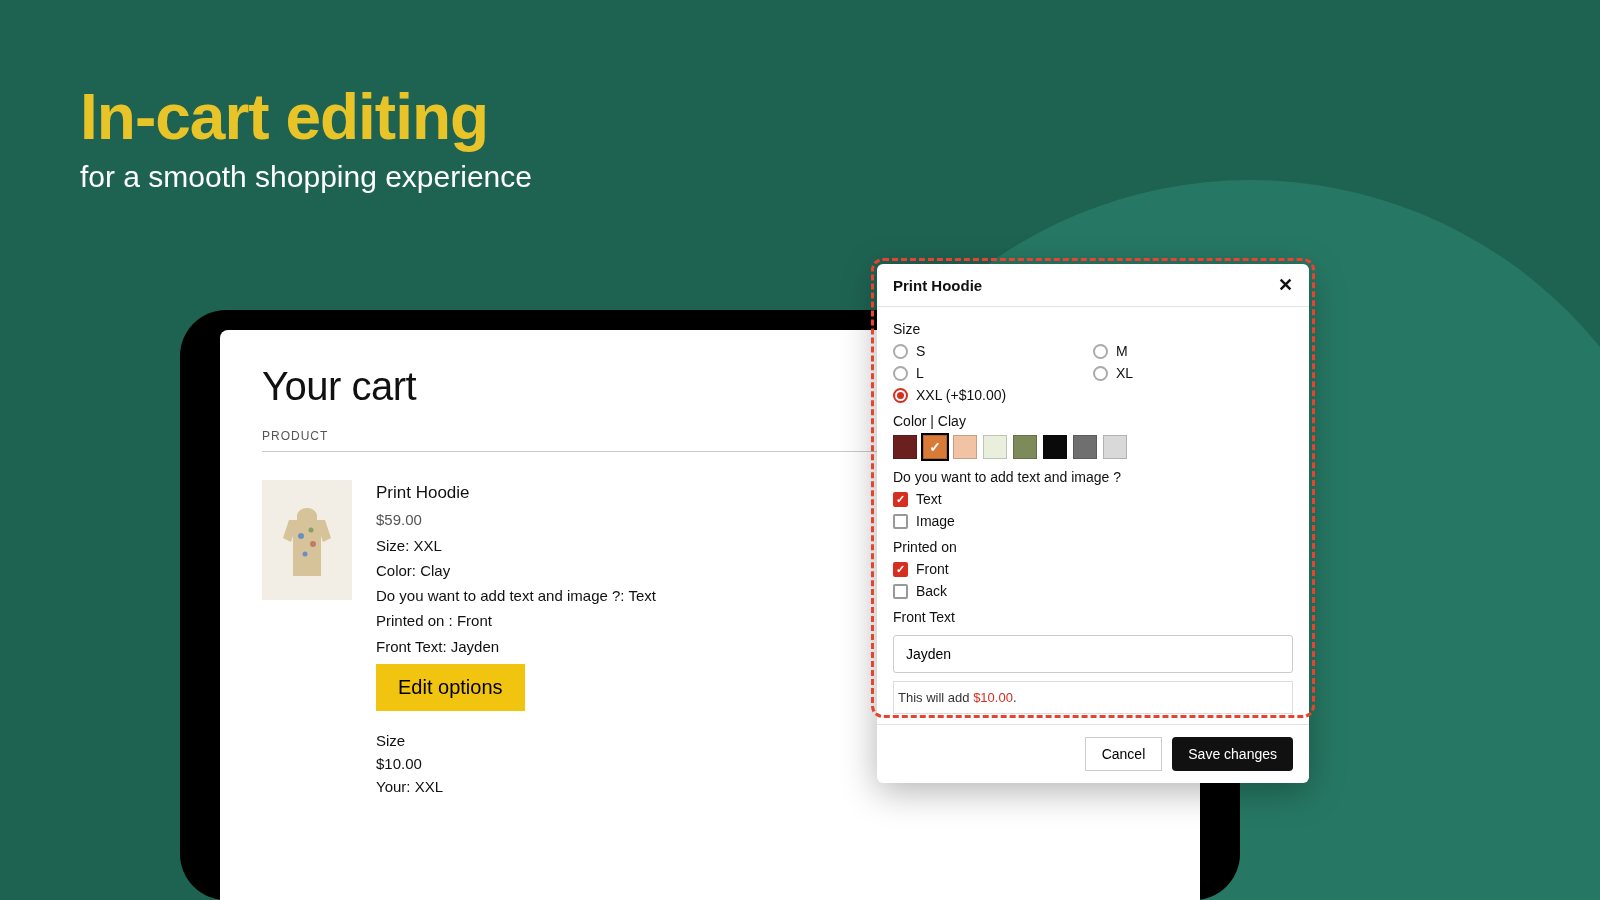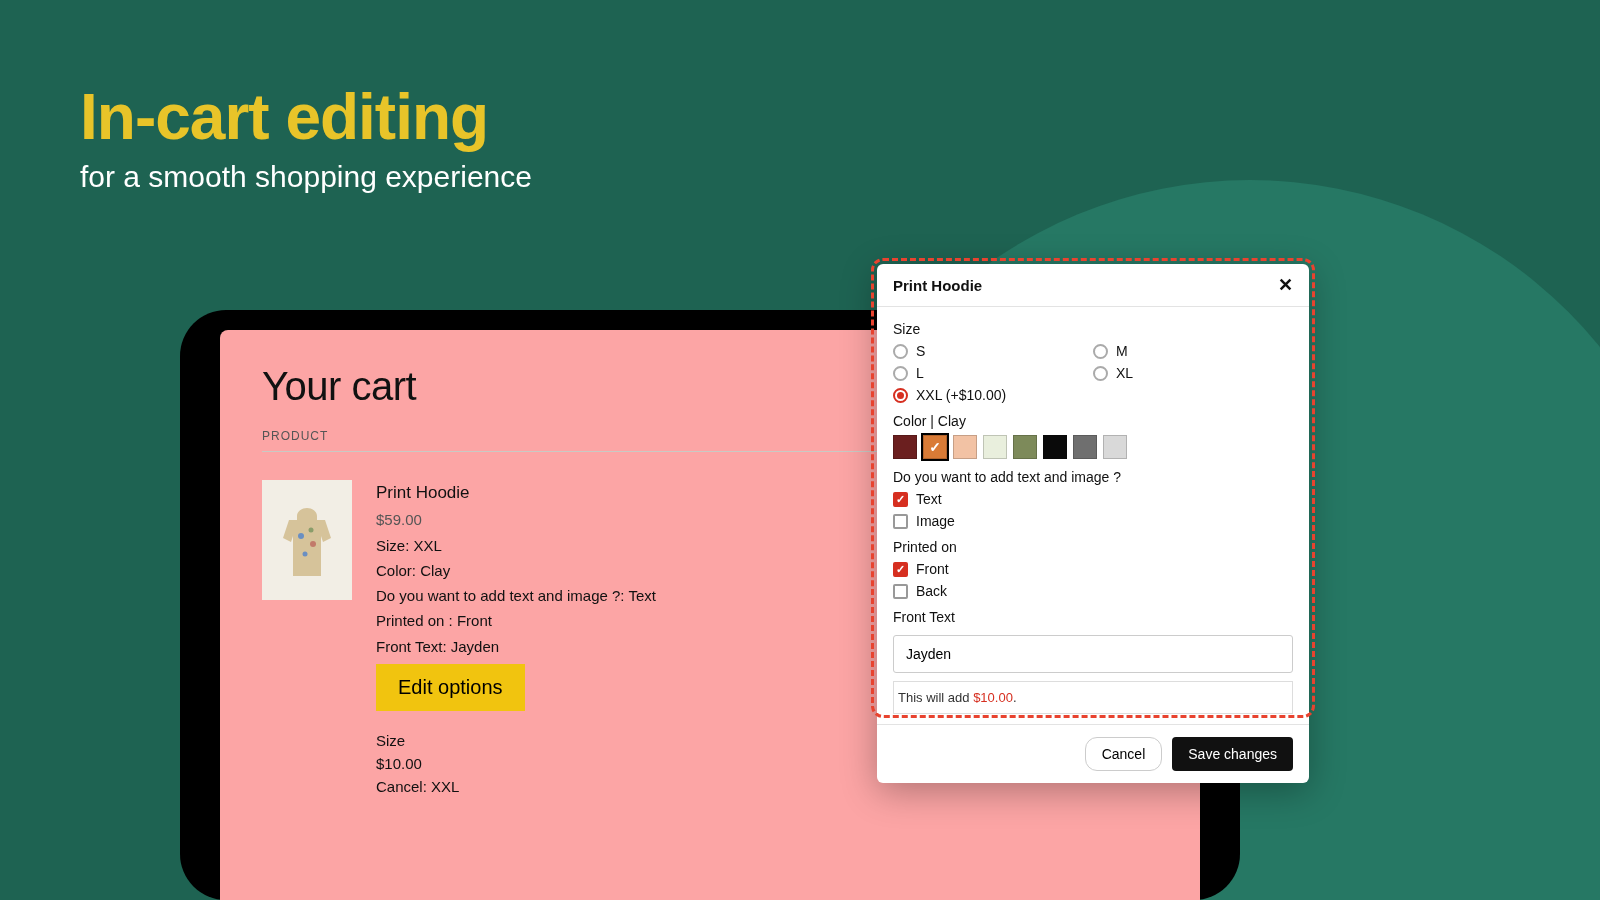--- a/index.html
+++ b/index.html
@@ -26,21 +26,21 @@
   position: absolute;
   left: 180px; top: 310px;
   width: 1060px; height: 590px;
   background: #000;
   border-radius: 46px;
   z-index: 1;
 }
 .tablet-screen {
   position: absolute;
   left: 40px; top: 20px; right: 40px; bottom: 0;
-  background: #fca5a5;
+  background: #ffffff;
   border-radius: 8px 8px 0 0;
   padding: 34px 42px;
   color: #111;
 }
 .cart-title { font-size: 40px; font-weight: 400; letter-spacing: -0.5px; }
 .table-head {
   display: flex; justify-content: space-between;
   margin-top: 20px; padding-bottom: 8px;
   border-bottom: 1px solid #c9c9c4;
   font-size: 12px; letter-spacing: 1px; color: #555; text-transform: uppercase;
@@ -200,21 +200,21 @@
   margin-top: 8px; font-size: 13px; color: #333;
 }
 .surcharge-amt { color: #d62f20; }
 
 .modal-footer {
   display: flex; justify-content: flex-end; gap: 10px;
   padding: 12px 16px; border-top: 1px solid #e3e3e3;
 }
 .btn-cancel {
   background: #fff; border: 1px solid #ccc;
-  padding: 8px 16px; border-radius: 12px; cursor: pointer;
+  padding: 8px 16px; border-radius: 0; cursor: pointer;
   font-size: 14px;
 }
 .btn-save {
   background: #111; color: #fff; border: none;
   padding: 8px 16px; border-radius: 4px; cursor: pointer;
   font-size: 14px;
 }
 
 .extra-item { margin-top: 18px; font-size: 15px; line-height: 1.55; }
 .extra-heading { font-weight: 500; }
@@ -254,21 +254,21 @@
         <div class="opt-line">Size: XXL</div>
         <div class="opt-line">Color: Clay</div>
         <div class="opt-line">Do you want to add text and image ?: Text</div>
         <div class="opt-line">Printed on : Front</div>
         <div class="opt-line">Front Text: Jayden</div>
         <button class="edit-btn">Edit options</button>
 
         <div class="extra-item">
           <div class="extra-heading">Size</div>
           <div>$10.00</div>
-          <div>Cancel: XXL</div>
+          <div>Your: XXL</div>
         </div>
       </div>
       <div class="qty-box">
         <div class="stepper">
           <span class="minus">−</span>
           <span>1</span>
           <span class="plus" style="visibility:hidden">+</span>
         </div>
         <div style="height:176px"></div>
         <div class="stepper" style="justify-content:center">

